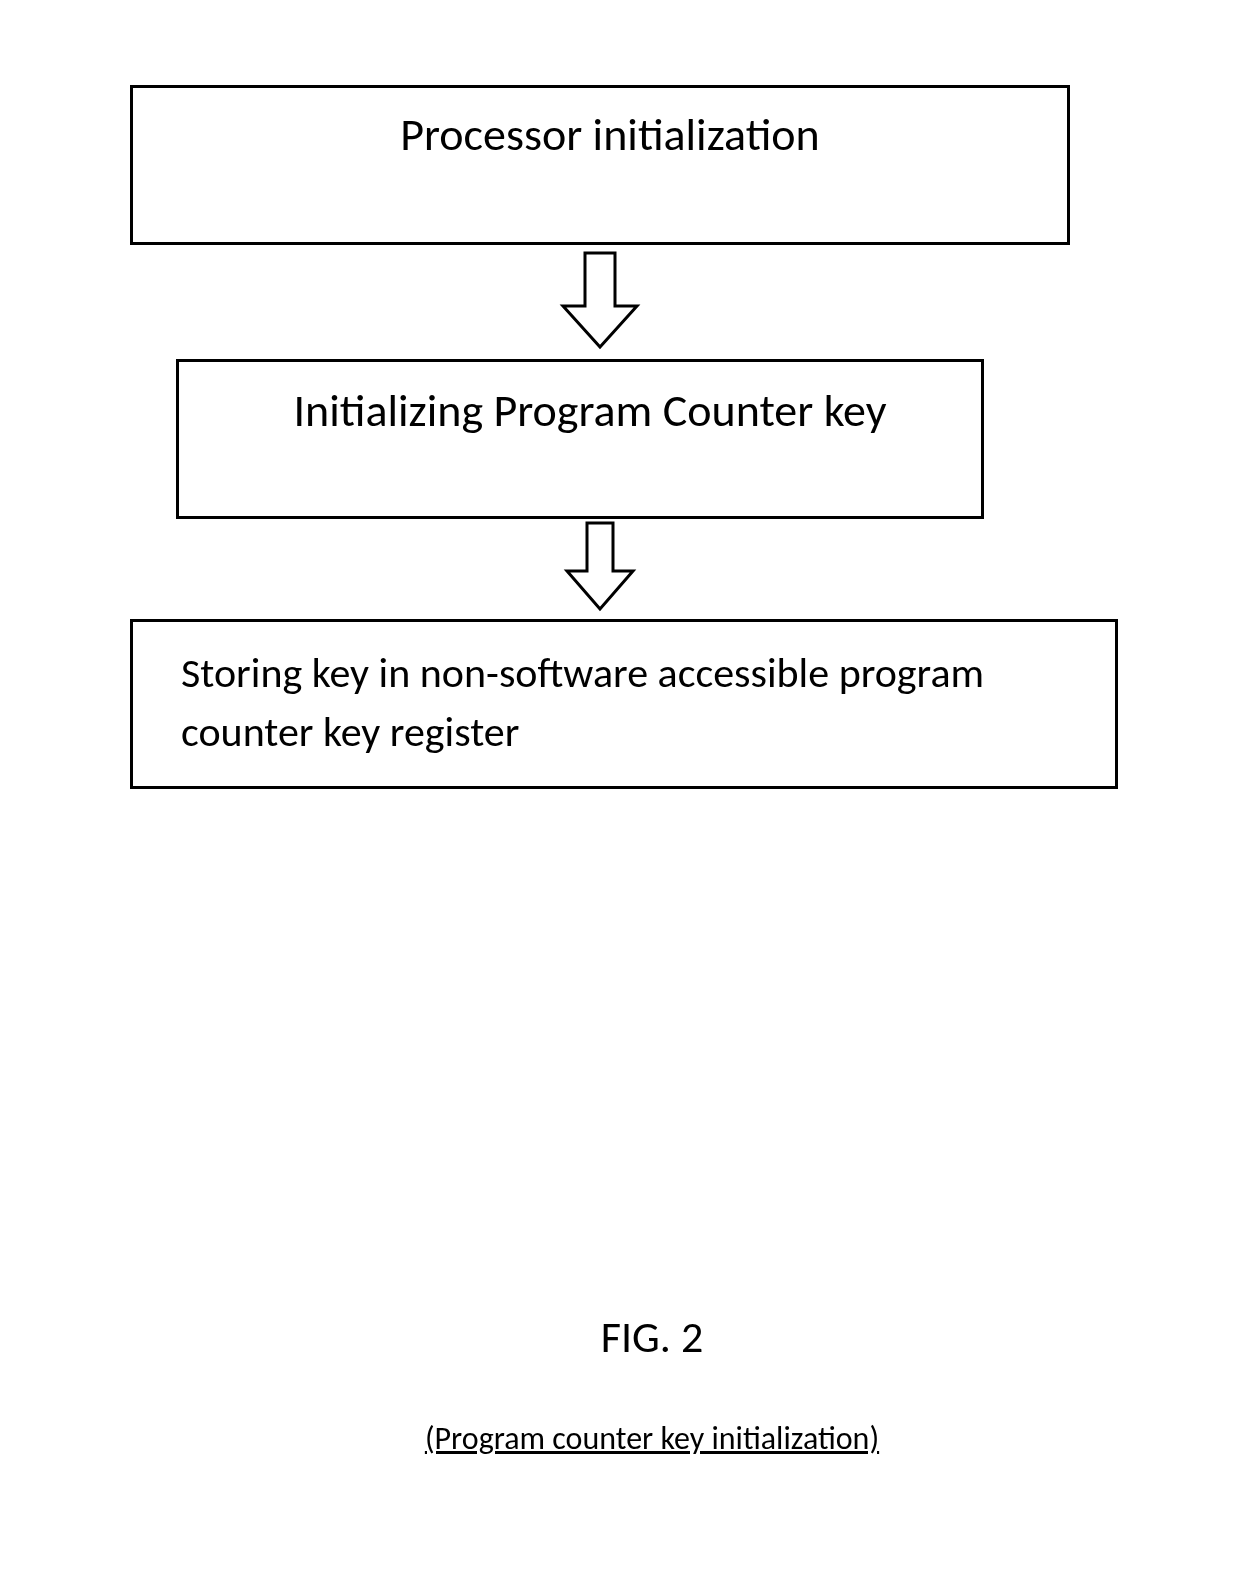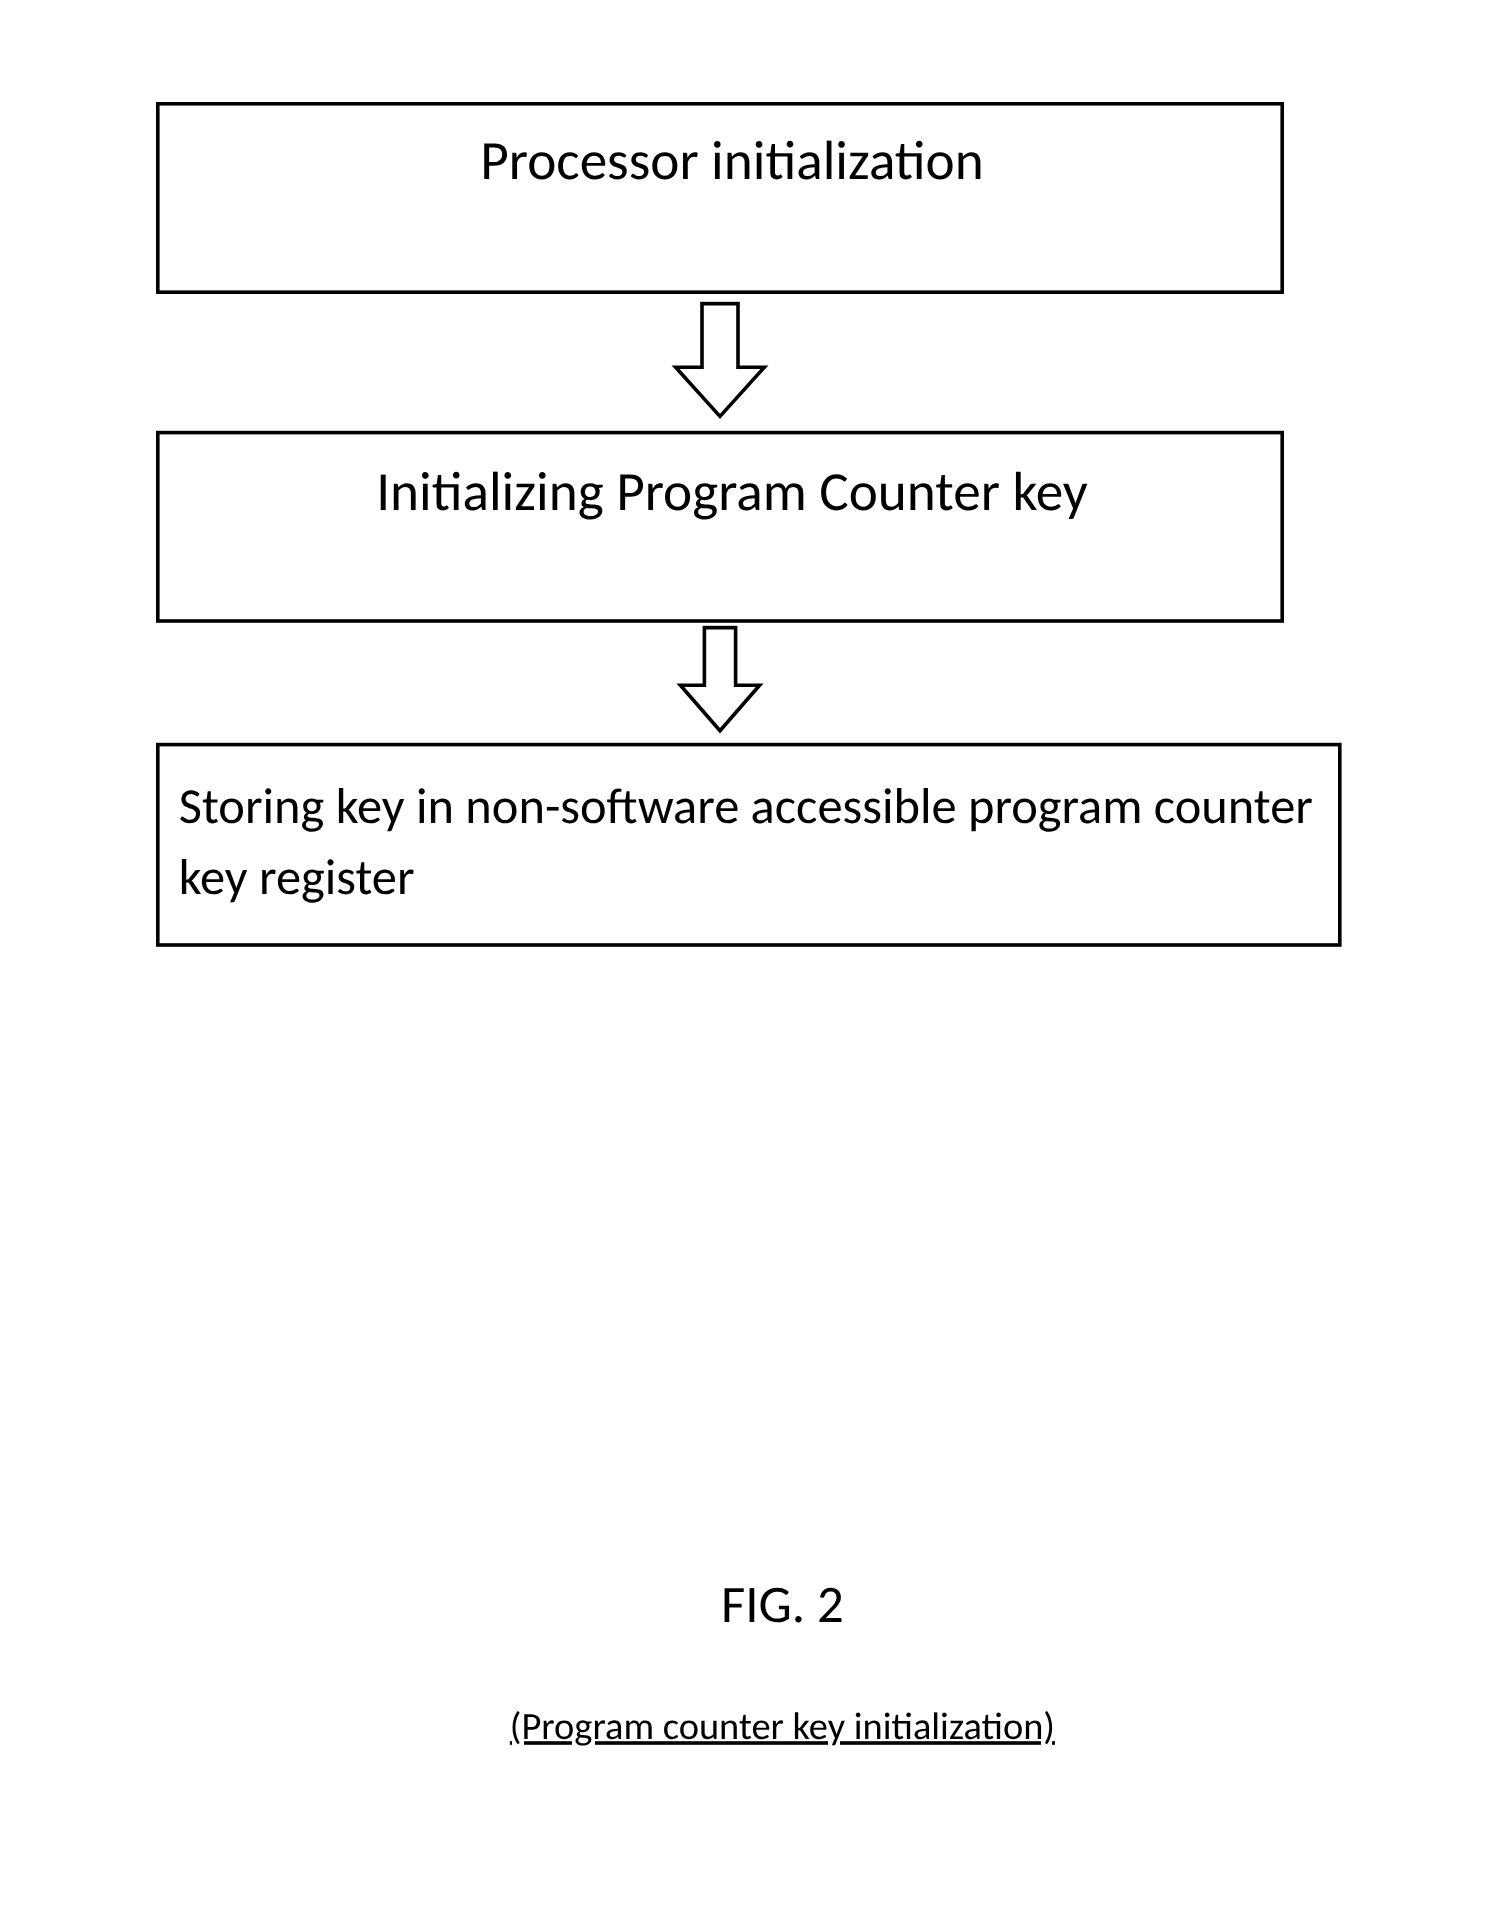--- a/index.html
+++ b/index.html
@@ -24,30 +24,31 @@
       padding-left: 20px;
     }
     .box-1 {
       width: 940px;
       height: 160px;
       text-align: center;
       padding-top: 18px;
       font-size: 46px;
     }
     .box-2 {
-      width: 940px;
+      width: 808px;
       height: 160px;
       text-align: center;
       padding-top: 20px;
       font-size: 46px;
+      margin-left: 46px;
     }
     .box-3 {
       width: 988px;
       height: 170px;
-      padding: 22px 16px;
+      padding: 22px 48px;
       font-size: 42px;
       line-height: 1.4;
       text-align: left;
     }
     .arrow-container {
       display: flex;
       justify-content: center;
       width: 940px;
       margin: 8px 0;
     }

